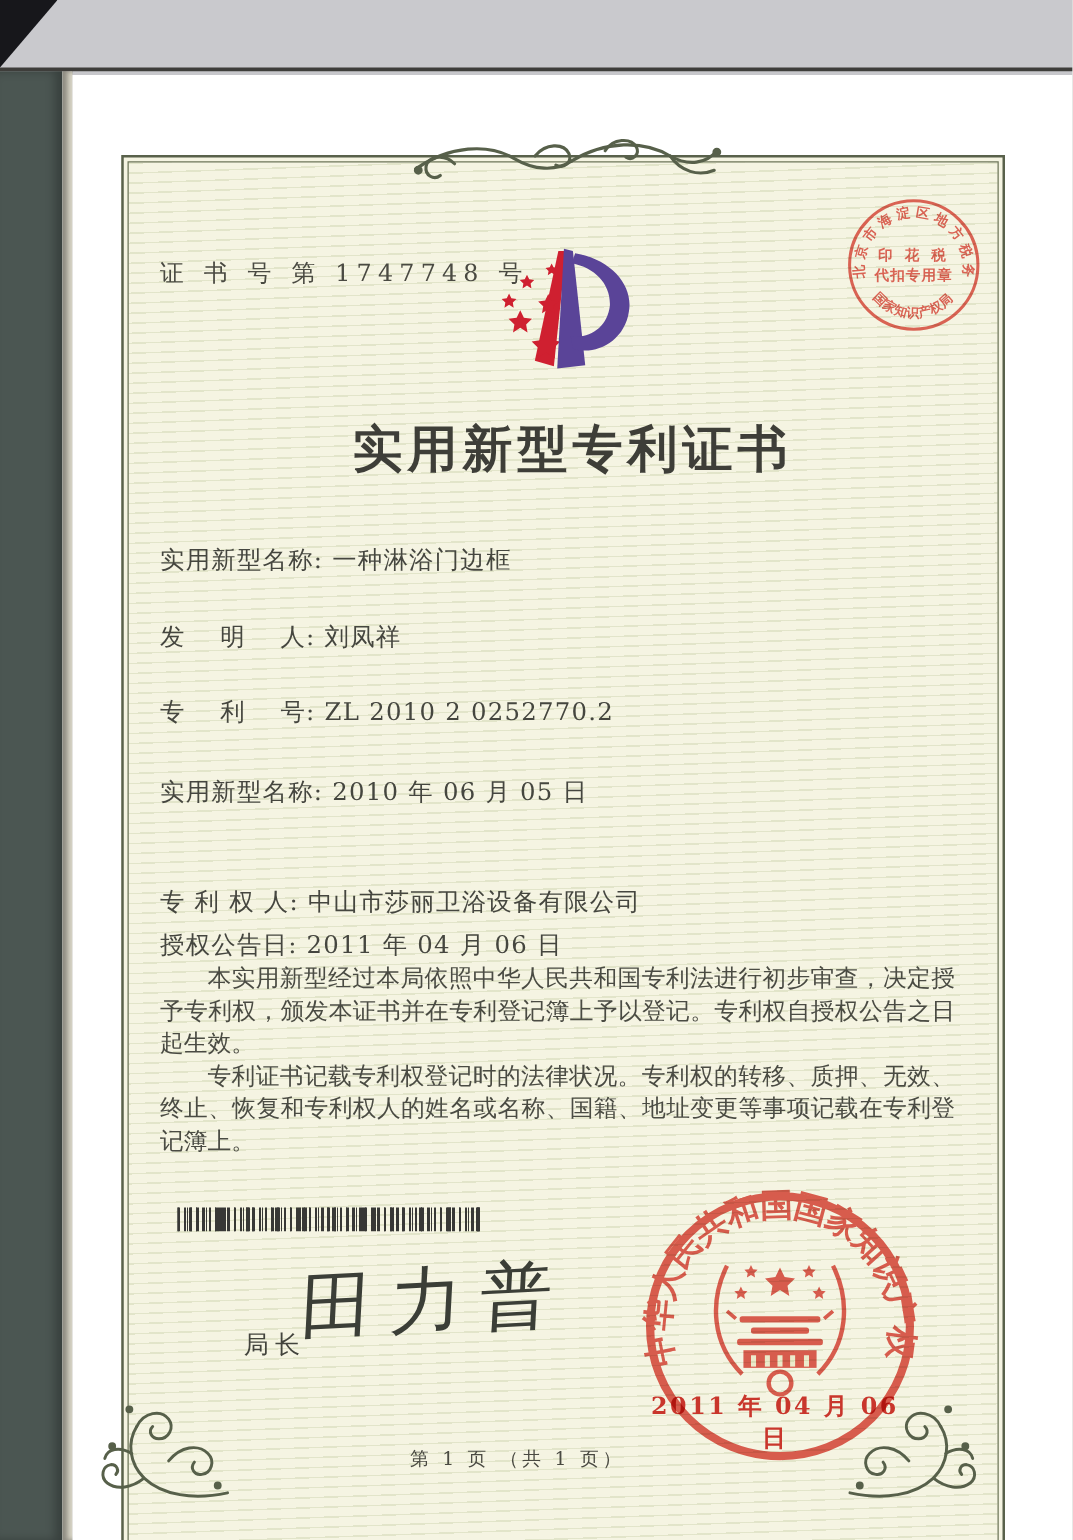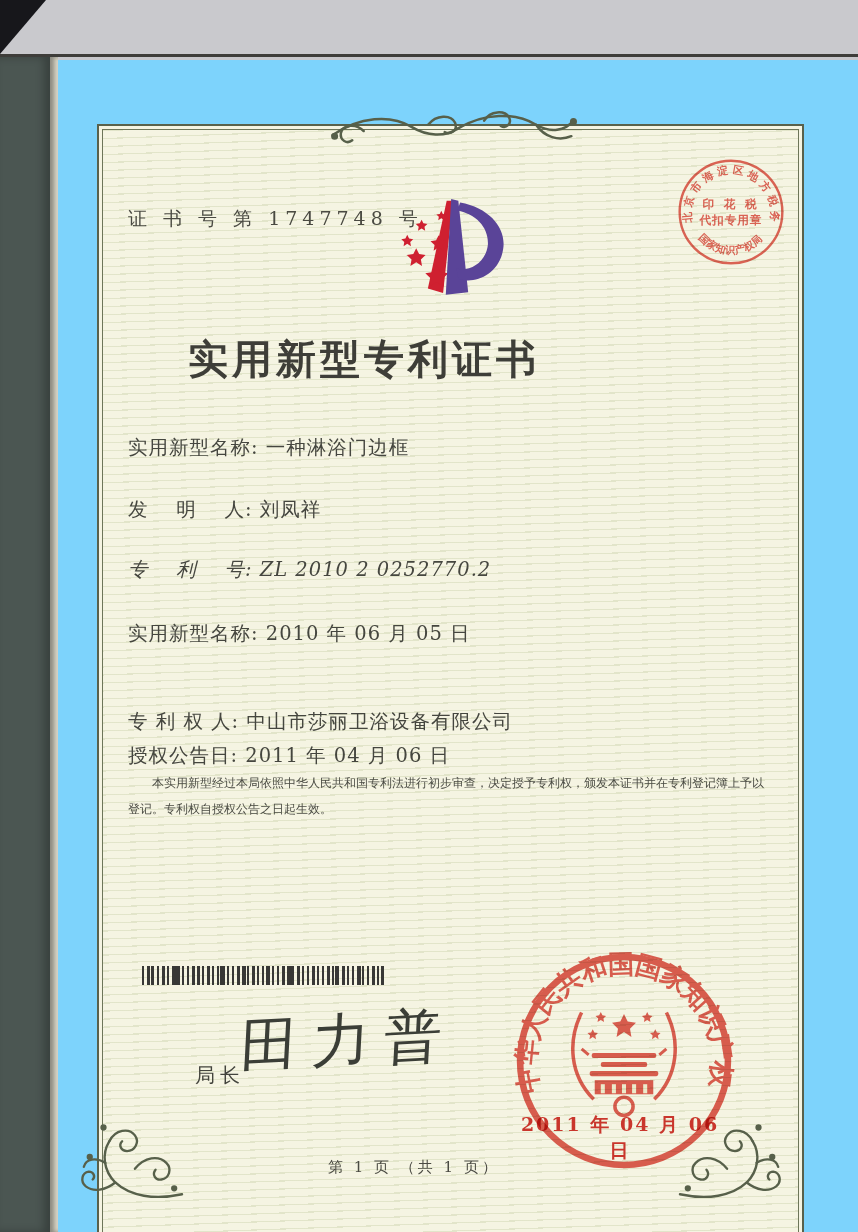--- a/index.html
+++ b/index.html
@@ -13,47 +13,47 @@
   .scan-band { position:absolute; left:0; top:0; width:858px; height:57px;
     background:#c9c9cd; border-bottom:3px solid #3e3d3a; }
   .scan-wedge { position:absolute; left:0; top:0; width:46px; height:54px;
     background:#17171b; clip-path:polygon(0 0,100% 0,0 100%); }
   .book-spine { position:absolute; left:0; top:57px; width:50px; height:1175px;
     background:#4b5652; box-shadow:inset -6px 0 8px rgba(0,0,0,.25); }
   .page-gap { position:absolute; left:50px; top:57px; width:8px; height:1175px;
     background:#d8d5c6; box-shadow:inset 4px 0 4px rgba(0,0,0,.35); }
   
   .page { position:absolute; left:58px; top:60px; width:800px; height:1172px;
-    background:#7dd3fc; }
+    background:#ffffff; }
   .frame { position:absolute; left:39px; top:64px; width:707px; height:1123px;
     border:2.5px solid #59614b; background:#f5f4e2; }
   .frame-inner { position:absolute; inset:3px; border:1px solid #6d7559;
     background:
       repeating-linear-gradient(178deg, rgba(150,167,103,.20) 0 1.2px, rgba(0,0,0,0) 1.2px 8px);
   }
   .ornament { position:absolute; stroke:#57604a; fill:none; stroke-width:2.4;
     stroke-linecap:round; }
   .orn-top    { left:270px; top:44px; width:250px; height:54px; }
   .orn-bl     { left:18px;  top:1040px; width:108px; height:108px; }
   .orn-br     { left:620px; top:1040px; width:108px; height:108px; transform:scaleX(-1); }
   
   .cert-number { position:absolute; left:70px; top:146px; font-size:19px;
     color:#4a4a42; letter-spacing:5px; }
   .logo { position:absolute; left:327px; top:130px; width:135px; height:112px; }
   .tax-stamp { position:absolute; left:617px; top:96px; width:112px; height:112px;
     opacity:.92; mix-blend-mode:multiply; }
-  .title { position:absolute; left:130px; top:272px; width:540px; text-align:left;
+  .title { position:absolute; left:130px; top:272px; width:540px; text-align:center;
     font-size:40px; font-weight:600; letter-spacing:4px; color:#3e3e38; }
   .fields { position:absolute; left:70px; top:0; }
   .field-row { position:absolute; left:0; white-space:nowrap; font-size:19.5px;
     color:#45463f; letter-spacing:1px; }
-  .f0 { top:374px;text-align:right; } .f1 { top:436px;text-align:center; } .f2 { top:496px;font-style:italic; }
+  .f0 { top:374px;text-align:right; } .f1 { top:436px;text-align:center; } .f2 { top:496px; }
   .f3 { top:560px; } .f4 { top:648px; } .f5 { top:682px; }
   .body-text { position:absolute; left:70px; top:710px; width:636px;
-    font-size:12px; line-height:26px; color:#4a4b43; text-align:justify; }
+    font-size:19px; line-height:26px; color:#4a4b43; text-align:justify; }
   .body-text p { text-indent:2em; }
   .barcode { position:absolute; left:84px; top:906px; width:244px; height:19px;
     background-image:
       repeating-linear-gradient(90deg,#383836 0 2px,rgba(0,0,0,0) 2px 5px),
       repeating-linear-gradient(90deg,#383836 0 1px,rgba(0,0,0,0) 1px 7.5px),
       repeating-linear-gradient(90deg,rgba(0,0,0,0) 0 9px,#383836 9px 12px,rgba(0,0,0,0) 12px 23px);
   }
   .signer-title { position:absolute; left:137px; top:1002px; font-size:20px;
     letter-spacing:5px; color:#43443d; }
   .signature { position:absolute; left:182px; top:942px; font-size:58px;
@@ -158,20 +158,21 @@
     <div class="field-row f0"><span>实用新型名称: </span><span>一种淋浴门边框</span></div>
     <div class="field-row f1"><span>发　 明　 人: </span><span>刘凤祥</span></div>
     <div class="field-row f2"><span>专　 利　 号: </span><span>ZL 2010 2 0252770.2</span></div>
     <div class="field-row f3"><span>实用新型名称: </span><span>2010 年 06 月 05 日</span></div>
     <div class="field-row f4"><span>专 利 权 人: </span><span>中山市莎丽卫浴设备有限公司</span></div>
     <div class="field-row f5"><span>授权公告日: </span><span>2011 年 04 月 06 日</span></div>
   </div>
 
   <div class="body-text">
     <p>本实用新型经过本局依照中华人民共和国专利法进行初步审查，决定授予专利权，颁发本证书并在专利登记簿上予以登记。专利权自授权公告之日起生效。</p>
+    <p>专利证书记载专利权登记时的法律状况。专利权的转移、质押、无效、终止、恢复和专利权人的姓名或名称、国籍、地址变更等事项记载在专利登记簿上。</p>
   </div>
 
   <div class="barcode"></div>
 
   <div class="signer-title">局长</div>
   <div class="signature">田力普</div>
 
   <div class="seal-date">2011 年 04 月 06 日</div>
 
   <svg class="seal" viewBox="0 0 220 220">

